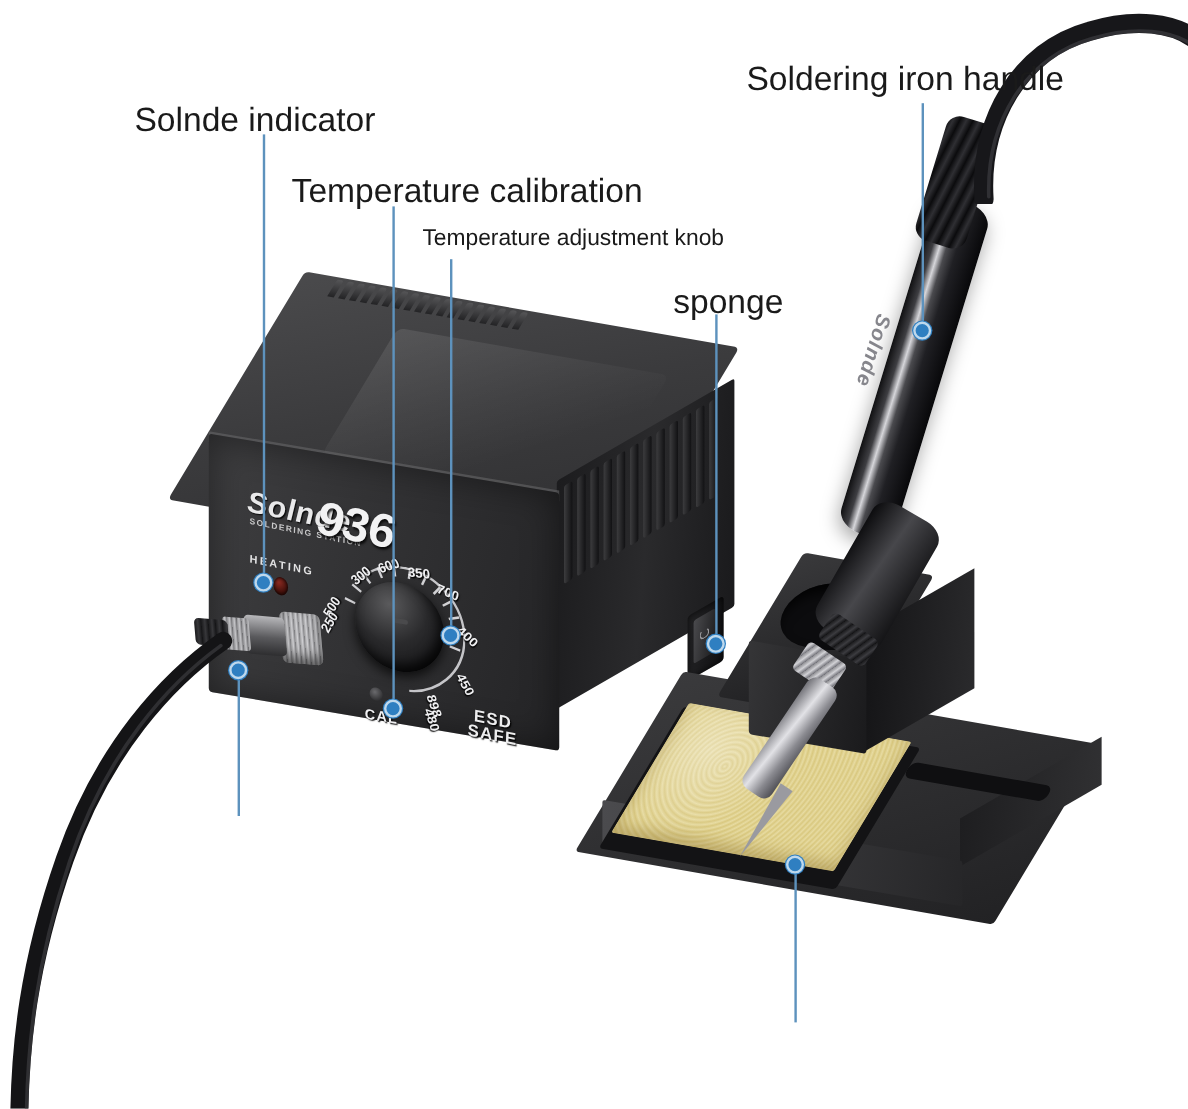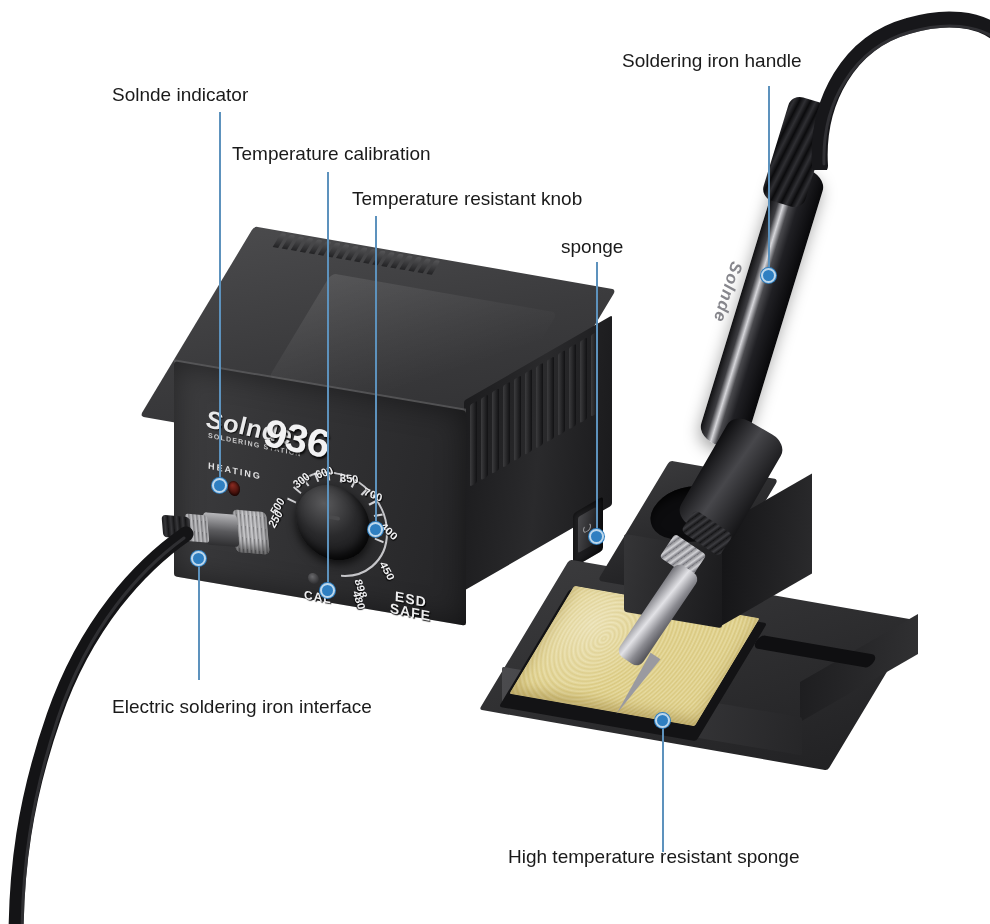--- a/index.html
+++ b/index.html
@@ -15,21 +15,21 @@
     width: 990px;
     height: 924px;
     background: #ffffff;
     overflow: hidden;
   }
 
   
   .callout-label {
     position: absolute;
     color: #1a1a1a;
-    font-size: 19px;
+    font-size: 28px;
     line-height: 1.1;
     white-space: nowrap;
     font-family: "Liberation Sans", sans-serif;
   }
   .callout-label.small { font-size: 19px; }
 
   
   .leader {
     position: absolute;
     background: #5d92bd;
@@ -743,25 +743,23 @@
   <div class="marker-dot" style="left:761px; top:268px;"></div>
 
   <div class="leader" style="left:198px; top:560px; height:120px;"></div>
   <div class="marker-dot" style="left:191px; top:551px;"></div>
 
   <div class="leader" style="left:662px; top:722px; height:130px;"></div>
   <div class="marker-dot" style="left:655px; top:713px;"></div>
 
   <div class="callout-label" style="left:112px; top:85px;">Solnde indicator</div>
 
-  <div class="callout-label" style="left:232px; top:144px;">Temperature calibration</div>
-
-  <div class="callout-label small" style="left:352px; top:189px;">Temperature resistant knob</div>
+  <div class="callout-label" style="left:243px; top:144px;">Temperature calibration</div>
+
+  <div class="callout-label small" style="left:352px; top:189px;">Temperature adjustment knob</div>
 
   <div class="callout-label" style="left:561px; top:237px;">sponge</div>
 
   <div class="callout-label" style="left:622px; top:51px;">Soldering iron handle</div>
 
-  <div class="callout-label" style="left:112px; top:697px;">Electric soldering iron interface</div>
-
-  <div class="callout-label" style="left:508px; top:847px;">High temperature resistant sponge</div>
+
 
 </div>
 
 </body></html>

